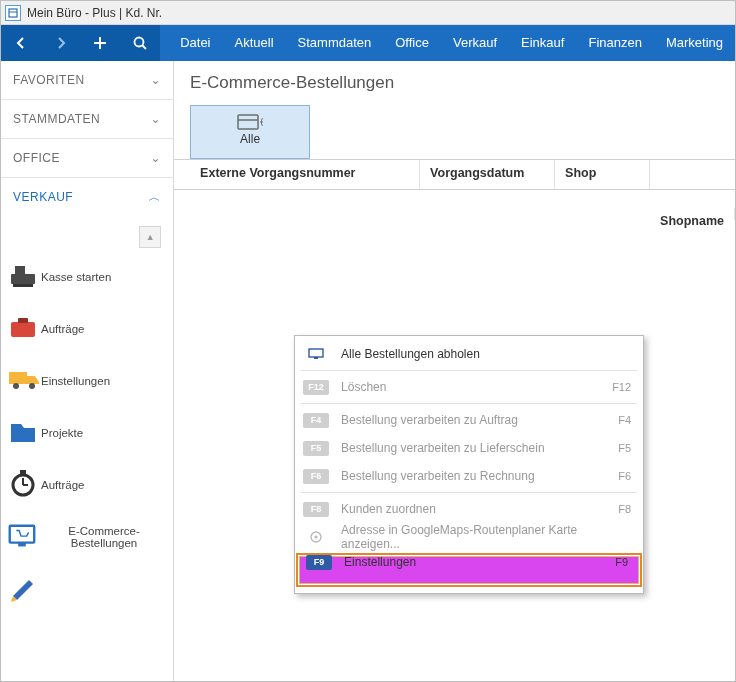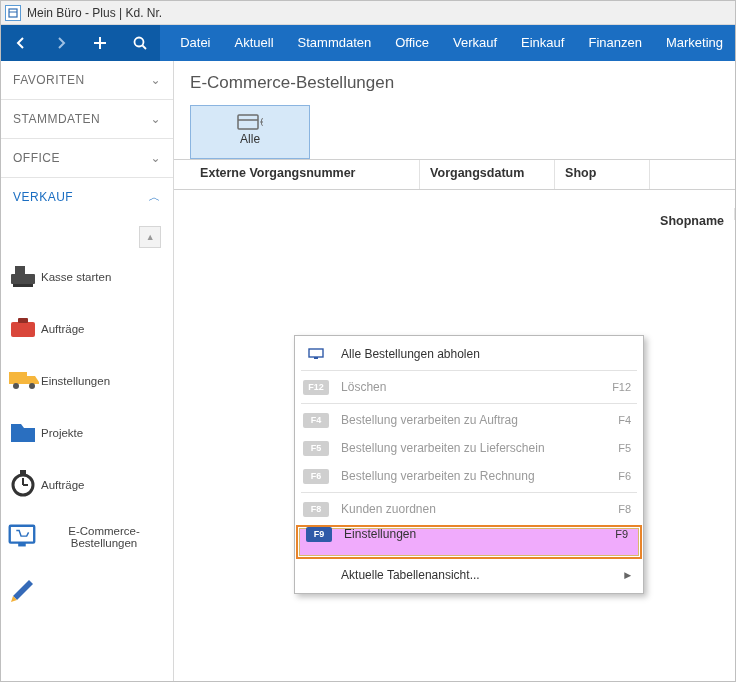--- a/index.html
+++ b/index.html
@@ -215,21 +215,21 @@
   }
   .ctx-item.highlight::after{
     content:"";
     position:absolute;
     inset:-3px;
     border:2px solid #e8842a;
     pointer-events:none;
   }
   .ctx-item.highlight .inner{
     display:flex;align-items:center;width:100%;height:100%;
-    background:#f0abfc;
+    background:#d946ef;
     border:1px solid #d9b96a;
     padding:0 10px 16px 6px;
   }
   .ctx-item .arrow{font-size:9px;color:#666;margin-left:auto;}
 </style>
 </head>
 <body>
 
 <div class="titlebar">
   <div class="app-icon">
@@ -428,29 +428,33 @@
         <span class="badge">F6</span>
         <span class="label">Bestellung verarbeiten zu Rechnung</span>
         <span class="shortcut">F6</span>
       </div>
       <div class="ctx-sep"></div>
       <div class="ctx-item">
         <span class="badge">F8</span>
         <span class="label">Kunden zuordnen</span>
         <span class="shortcut">F8</span>
       </div>
+      <div class="ctx-item">
+        <span class="ico-slot">
+          <svg width="14" height="14" viewBox="0 0 14 14">
+              <circle cx="7" cy="7" r="5" fill="none" stroke="#bababa" stroke-width="1.4"></circle>
+              <circle cx="7" cy="7" r="1.6" fill="#bababa"></circle>
+            </svg>
+        </span>
+        <span class="label">Adresse in GoogleMaps-Routenplaner Karte anzeigen...</span>
+      </div>
       <div class="ctx-sep"></div>
       <div class="ctx-item enabled highlight" style="padding:0;">
         <div class="inner">
           <span class="badge">F9</span>
           <span class="label">Einstellungen</span>
           <span class="shortcut">F9</span>
         </div>
       </div>
       <div class="ctx-sep"></div>
-      <div class="ctx-item enabled">
-        <span class="ico-slot"></span>
-        <span class="label">Aktuelle Tabellenansicht...</span>
-        <span class="arrow">▶</span>
-      </div>
     </div>
   </div>
 </div>
 
 </body></html>

